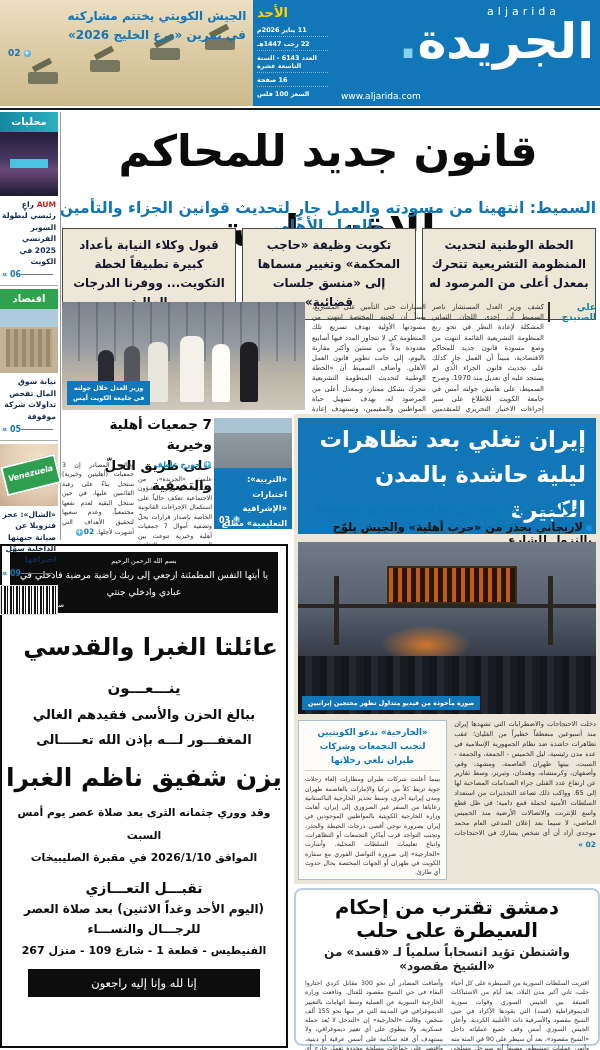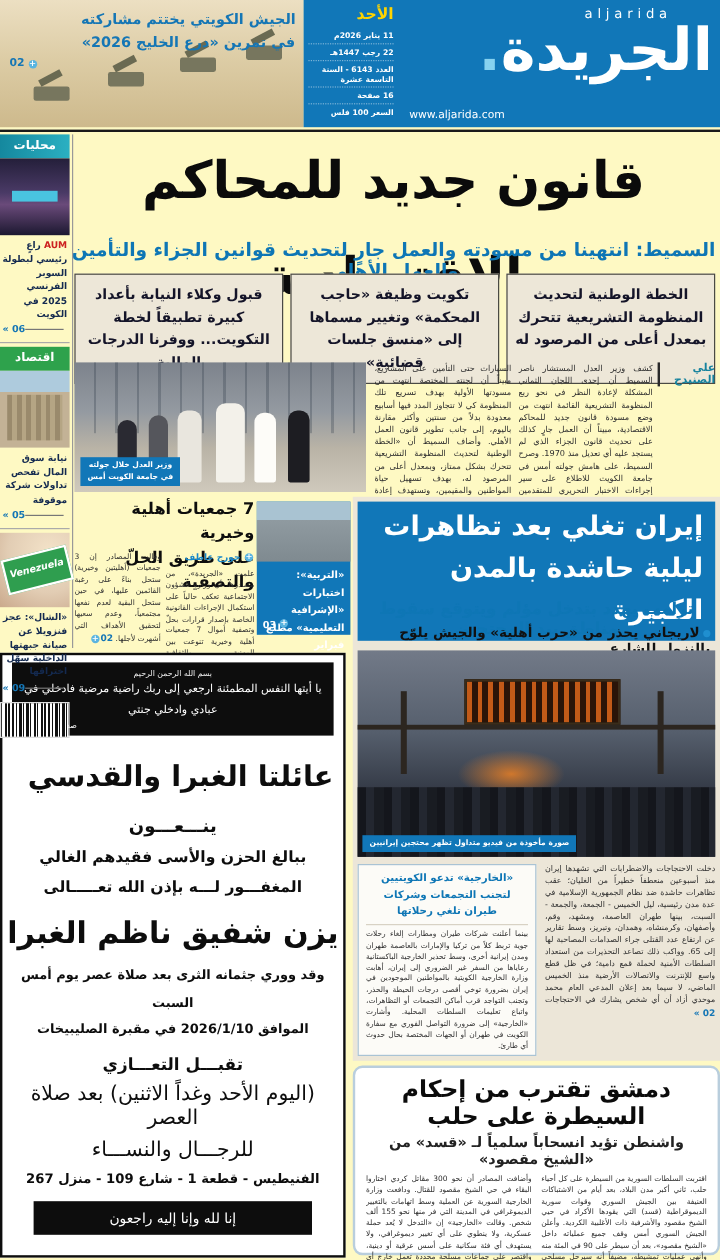--- a/index.html
+++ b/index.html
@@ -1,32 +1,32 @@
 <!DOCTYPE html>
 <html lang="ar"><head>
 <meta charset="utf-8">
 <style>
   html,body{margin:0;padding:0;background:#e8e8e8;}
-  .page{position:relative;width:600px;height:1050px;background:#fef9c3;overflow:hidden;
+  .page{position:relative;width:600px;height:1050px;background:#ffffff;overflow:hidden;
         font-family:"DejaVu Sans",sans-serif;direction:rtl;margin:0 auto;}
   .a{position:absolute;}
 
   
   .mil-photo{left:0;top:0;width:253px;height:106px;
     background:linear-gradient(180deg,#ecdfc2 0%,#ddcda6 45%,#cdb98c 100%);}
   .mil-hl{position:absolute;top:7px;right:6px;width:180px;text-align:center;
     font-weight:bold;font-size:12px;line-height:1.55;color:#1576b5;white-space:pre-line;}
   .mil-ref{position:absolute;left:8px;top:48px;display:flex;align-items:center;gap:2px;
     font-weight:bold;font-size:9px;color:#1576b5;direction:ltr;}
   .launcher{position:absolute;width:30px;height:12px;background:#77765e;border-radius:2px;}
   .launcher::before{content:"";position:absolute;left:4px;top:-10px;width:20px;height:6px;
     background:#6a6a52;transform:rotate(-28deg);}
   .masthead{left:253px;top:0;width:347px;height:106px;background:#1177b8;}
   .m-dates{position:absolute;left:0;top:0;width:82px;height:116px;padding:5px 7px 0 4px;
-    box-sizing:border-box;text-align:right;}
+    box-sizing:border-box;text-align:left;}
   .m-day{color:#ffd400;font-weight:bold;font-size:13px;margin-bottom:3px;}
   .m-row{color:#fff;font-size:6.4px;font-weight:bold;padding:2.5px 0;
     border-top:1px dotted rgba(255,255,255,.45);}
   .m-logo-en{position:absolute;right:40px;top:5px;color:#fff;font-size:11px;
     letter-spacing:4px;direction:ltr;}
   .m-logo-ar{position:absolute;right:6px;top:10px;color:#fff;font-size:49px;
     font-weight:bold;line-height:1.3;}
   .m-dot{color:#86d2f0;}
   .m-site{position:absolute;left:88px;bottom:5px;color:#fff;font-size:9px;direction:ltr;}
   .hr1{left:0;top:108px;width:600px;height:2px;background:#1a1a1a;}
@@ -109,21 +109,21 @@
   .obit-quran{margin:6px 8px 0;background:#0d0d0d;color:#fff;padding:5px 8px 4px;}
   .obit-bismillah{font-size:6.5px;opacity:.92;font-family:"DejaVu Serif",serif;}
   .obit-verse{font-size:9.2px;line-height:1.8;font-family:"DejaVu Serif",serif;margin-top:2px;}
   .obit-sadaqa{font-size:6.5px;text-align:left;font-family:"DejaVu Serif",serif;margin-top:1px;}
   .obit-families{font-size:24px;font-weight:bold;margin-top:20px;padding-left:13px;}
   .obit-announce{font-size:15px;font-weight:bold;margin-top:18px;}
   .obit-line{font-size:13px;font-weight:bold;margin-top:10px;}
   .obit-name{font-size:25px;font-weight:bold;margin-top:16px;}
   .obit-burial{font-size:10.8px;font-weight:bold;line-height:2.1;margin-top:10px;}
   .obit-cond-title{font-size:14px;font-weight:bold;margin-top:10px;}
-  .obit-cond{font-size:17px;font-weight:normal;margin-top:6px;}
+  .obit-cond{font-size:12px;font-weight:bold;margin-top:6px;}
   .obit-address{font-size:11px;font-weight:bold;margin-top:8px;}
   .obit-footer{margin:12px 26px 0;background:#0d0d0d;color:#fff;height:28px;line-height:28px;
     font-size:11.5px;font-family:"DejaVu Serif",serif;}
 
   
   .syria{left:294px;top:888px;width:306px;height:158px;border:2px solid #b9cedd;
     border-radius:8px;background:#fff;box-sizing:border-box;padding:6px 9px;}
   .syria-hl{text-align:center;font-size:19.5px;font-weight:bold;color:#0b0b0b;}
   .syria-sub{text-align:center;font-size:12px;font-weight:bold;color:#222;margin-top:3px;}
   .syria-cols{display:flex;gap:8px;margin-top:5px;height:96px;overflow:hidden;}

